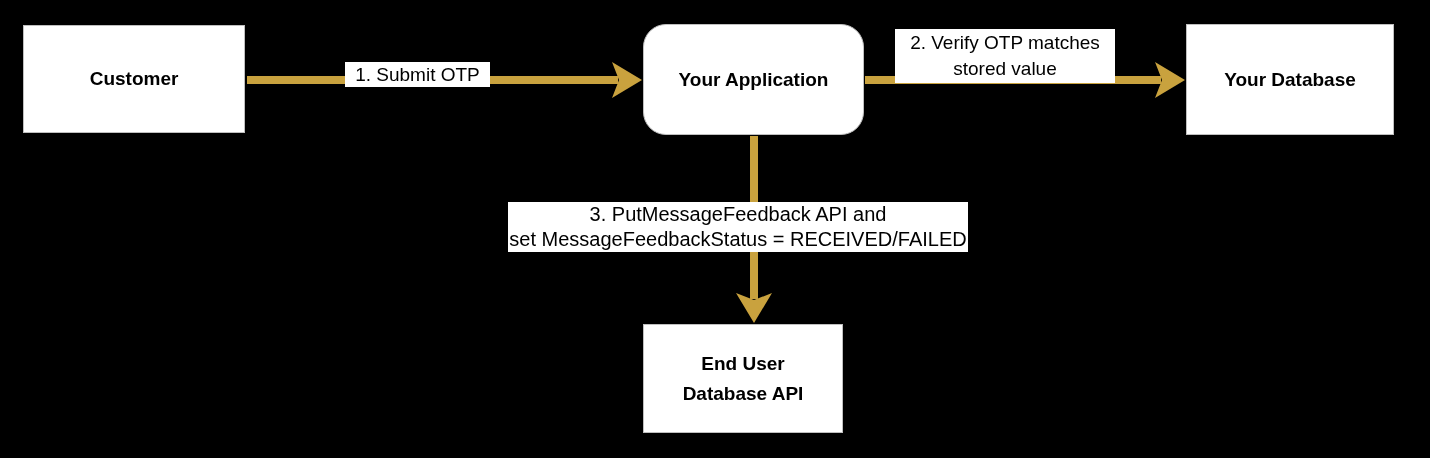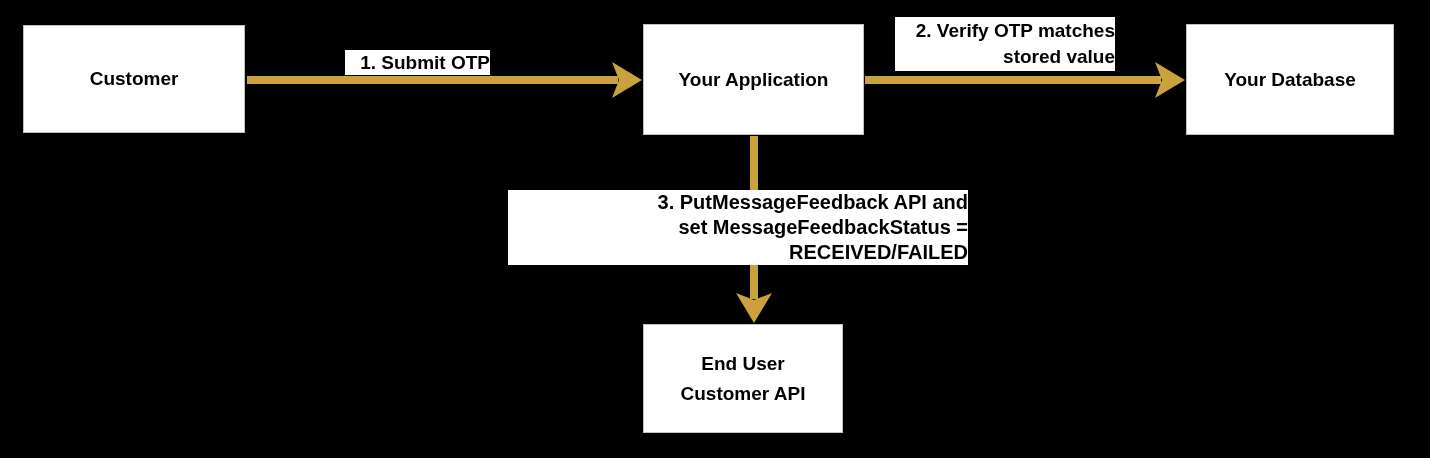--- a/index.html
+++ b/index.html
@@ -34,29 +34,30 @@
     display: flex;
     flex-direction: column;
     align-items: center;
     justify-content: center;
     text-align: center;
     font-weight: 700;
     font-size: 19px;
     line-height: 30px;
   }
   .node-customer        { left: 23px;   top: 25px;  width: 222px; height: 108px; }
-  .node-your-application{ left: 643px;  top: 24px;  width: 221px; height: 111px; }
+  .node-your-application{ left: 643px;  top: 24px;  width: 221px; height: 111px; border-radius: 23px; }
   .node-your-database   { left: 1186px; top: 24px;  width: 208px; height: 111px; }
   .node-eum-api         { left: 643px;  top: 324px; width: 200px; height: 109px; }
   .edge-label {
     position: absolute;
     background: var(--label-background);
     color: var(--label-text);
-    font-weight: 700;
-    text-align: right;
+    font-weight: 400;
+    text-align: center;
+    margin-top: 12px;
   }
   .edge-label-1 { left: 345px; top: 50px;  width: 145px; height: 25px; font-size: 19px; line-height: 25px; }
   .edge-label-2 { left: 895px; top: 17px;  width: 220px; font-size: 19px; line-height: 26px; padding: 1px 0; }
   .edge-label-3 { left: 508px; top: 190px; width: 460px; font-size: 20px; line-height: 25px; }
 </style>
 </head>
 <body>
 
 <div class="canvas">
 
@@ -79,21 +80,21 @@
   <div class="node node-your-application">
     <span>Your Application</span>
   </div>
 
   <div class="node node-your-database">
     <span>Your Database</span>
   </div>
 
   <div class="node node-eum-api">
     <span>End User</span>
-    <span>Customer API</span>
+    <span>Database API</span>
   </div>
 
   <div class="edge-label edge-label-1">
     <span>1. Submit OTP</span>
   </div>
 
   <div class="edge-label edge-label-2">
     <div>2. Verify OTP matches</div>
     <div>stored value</div>
   </div>

